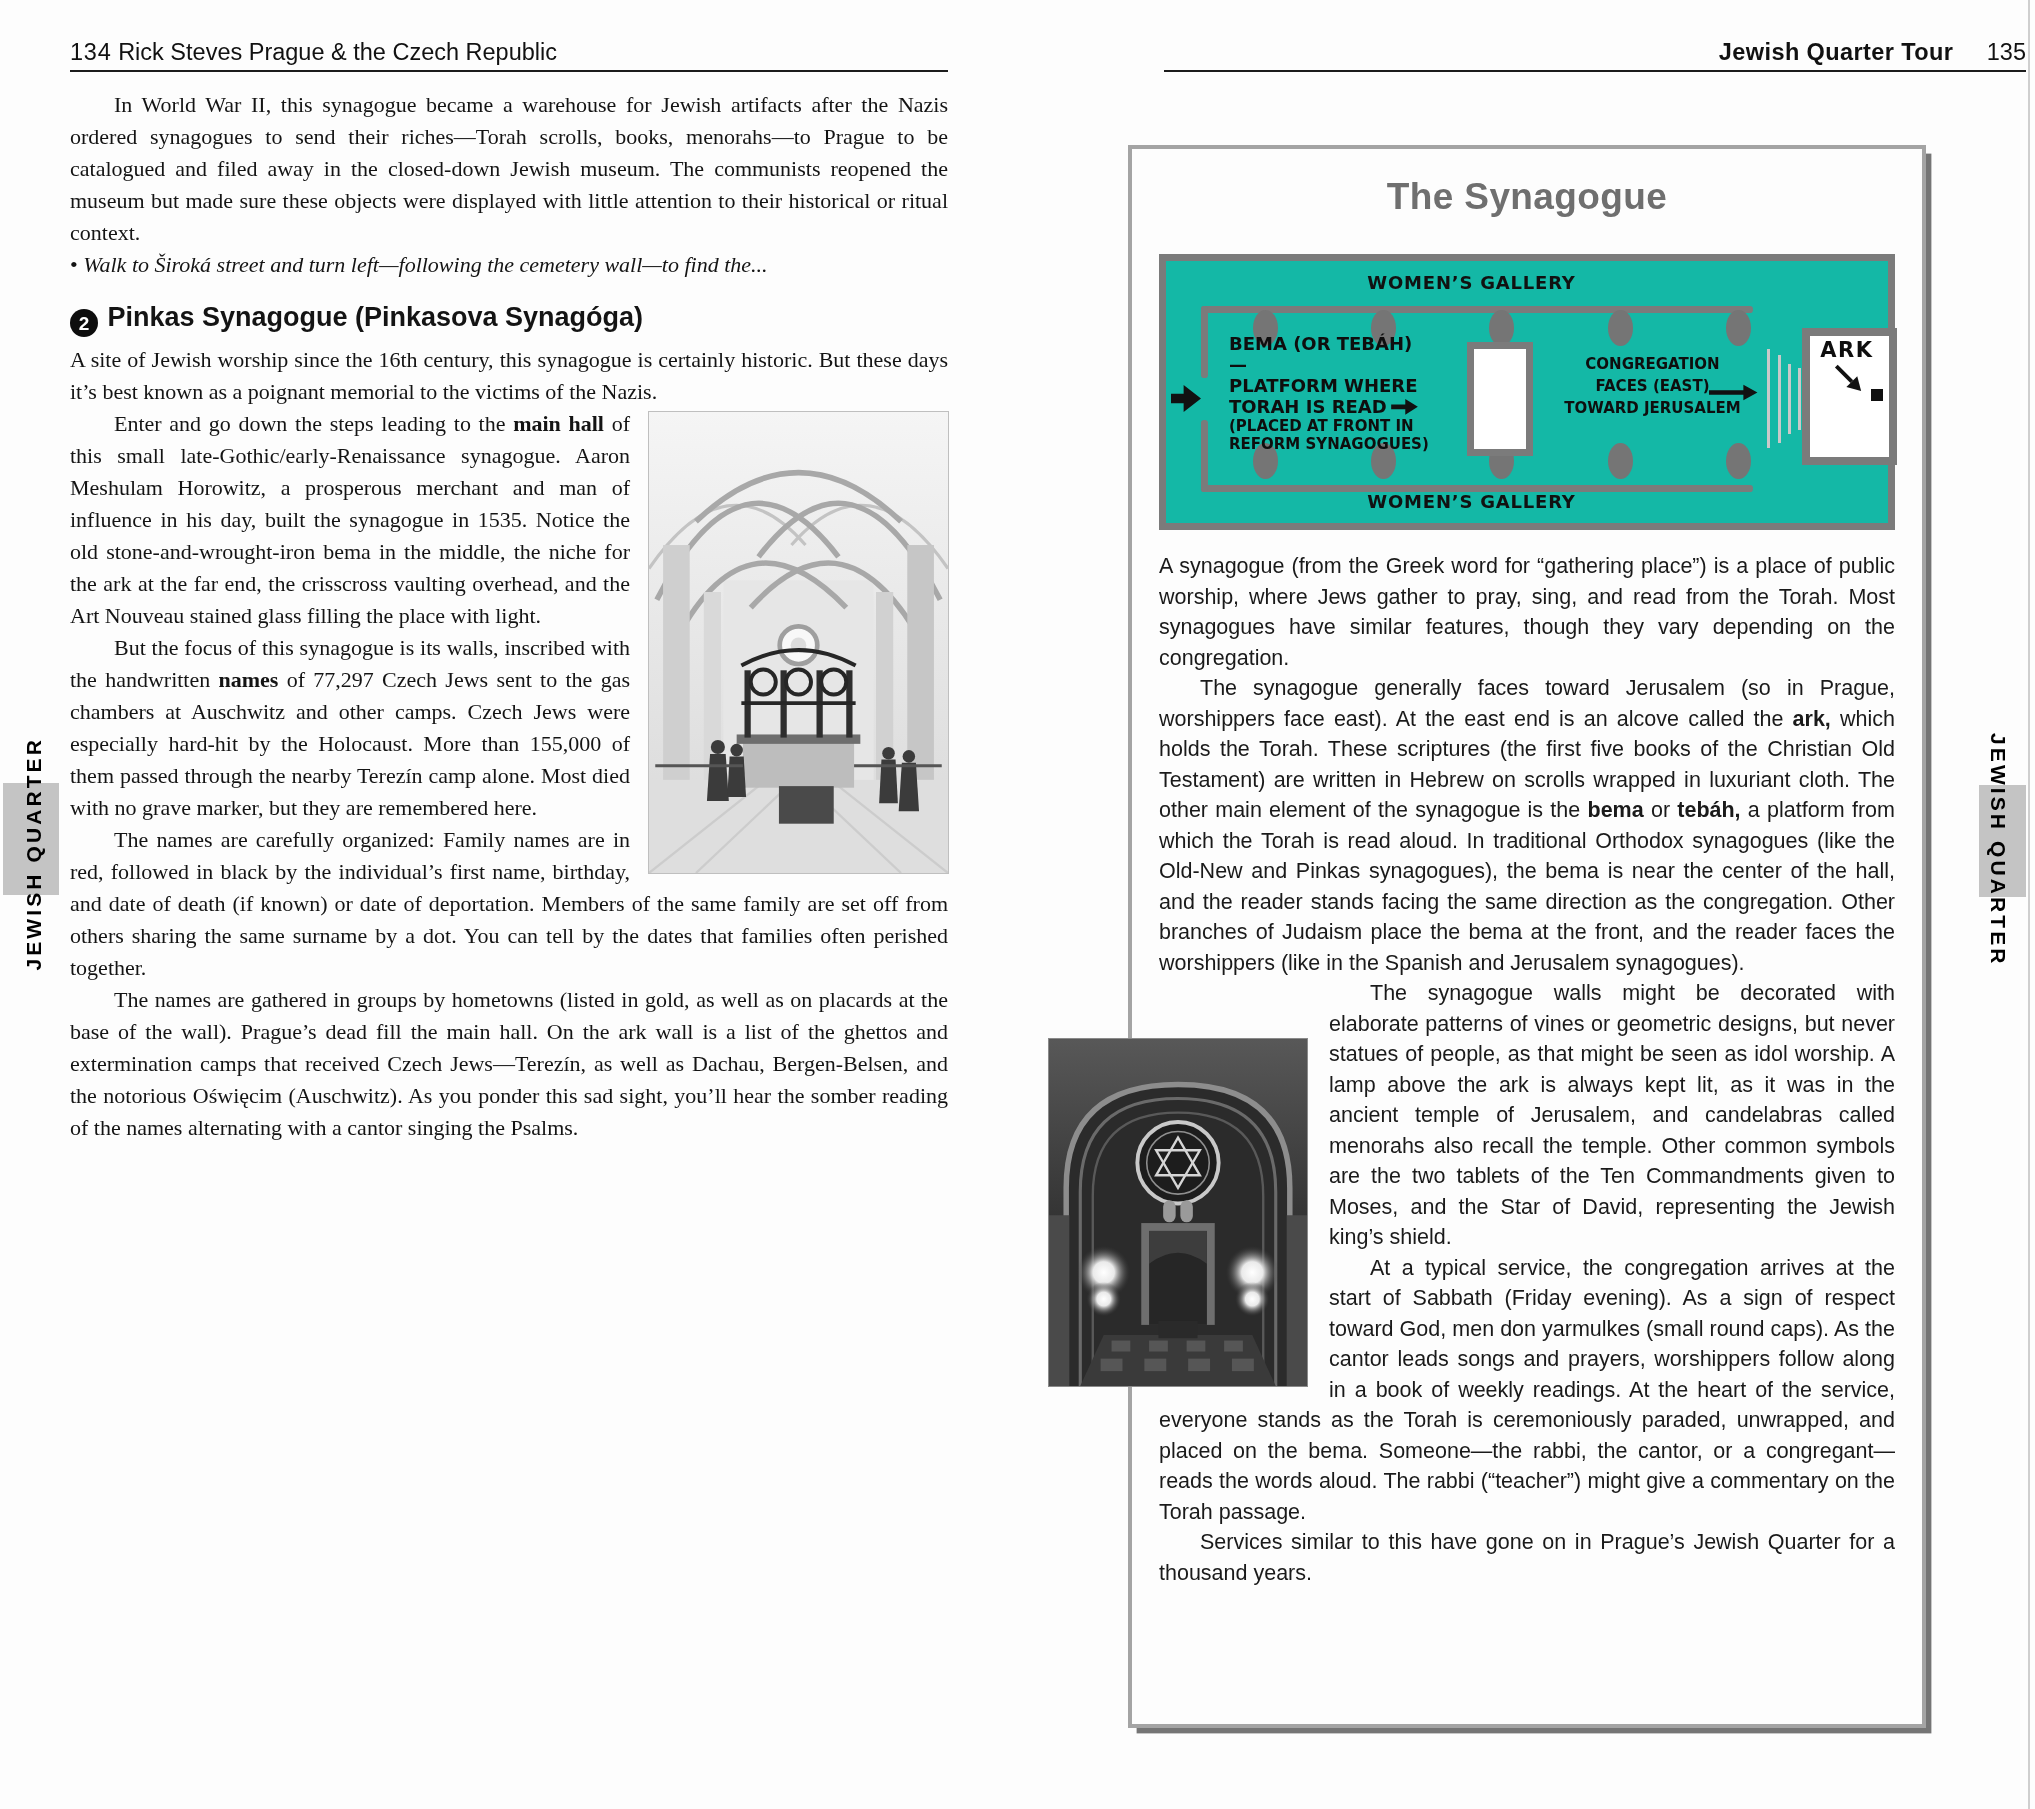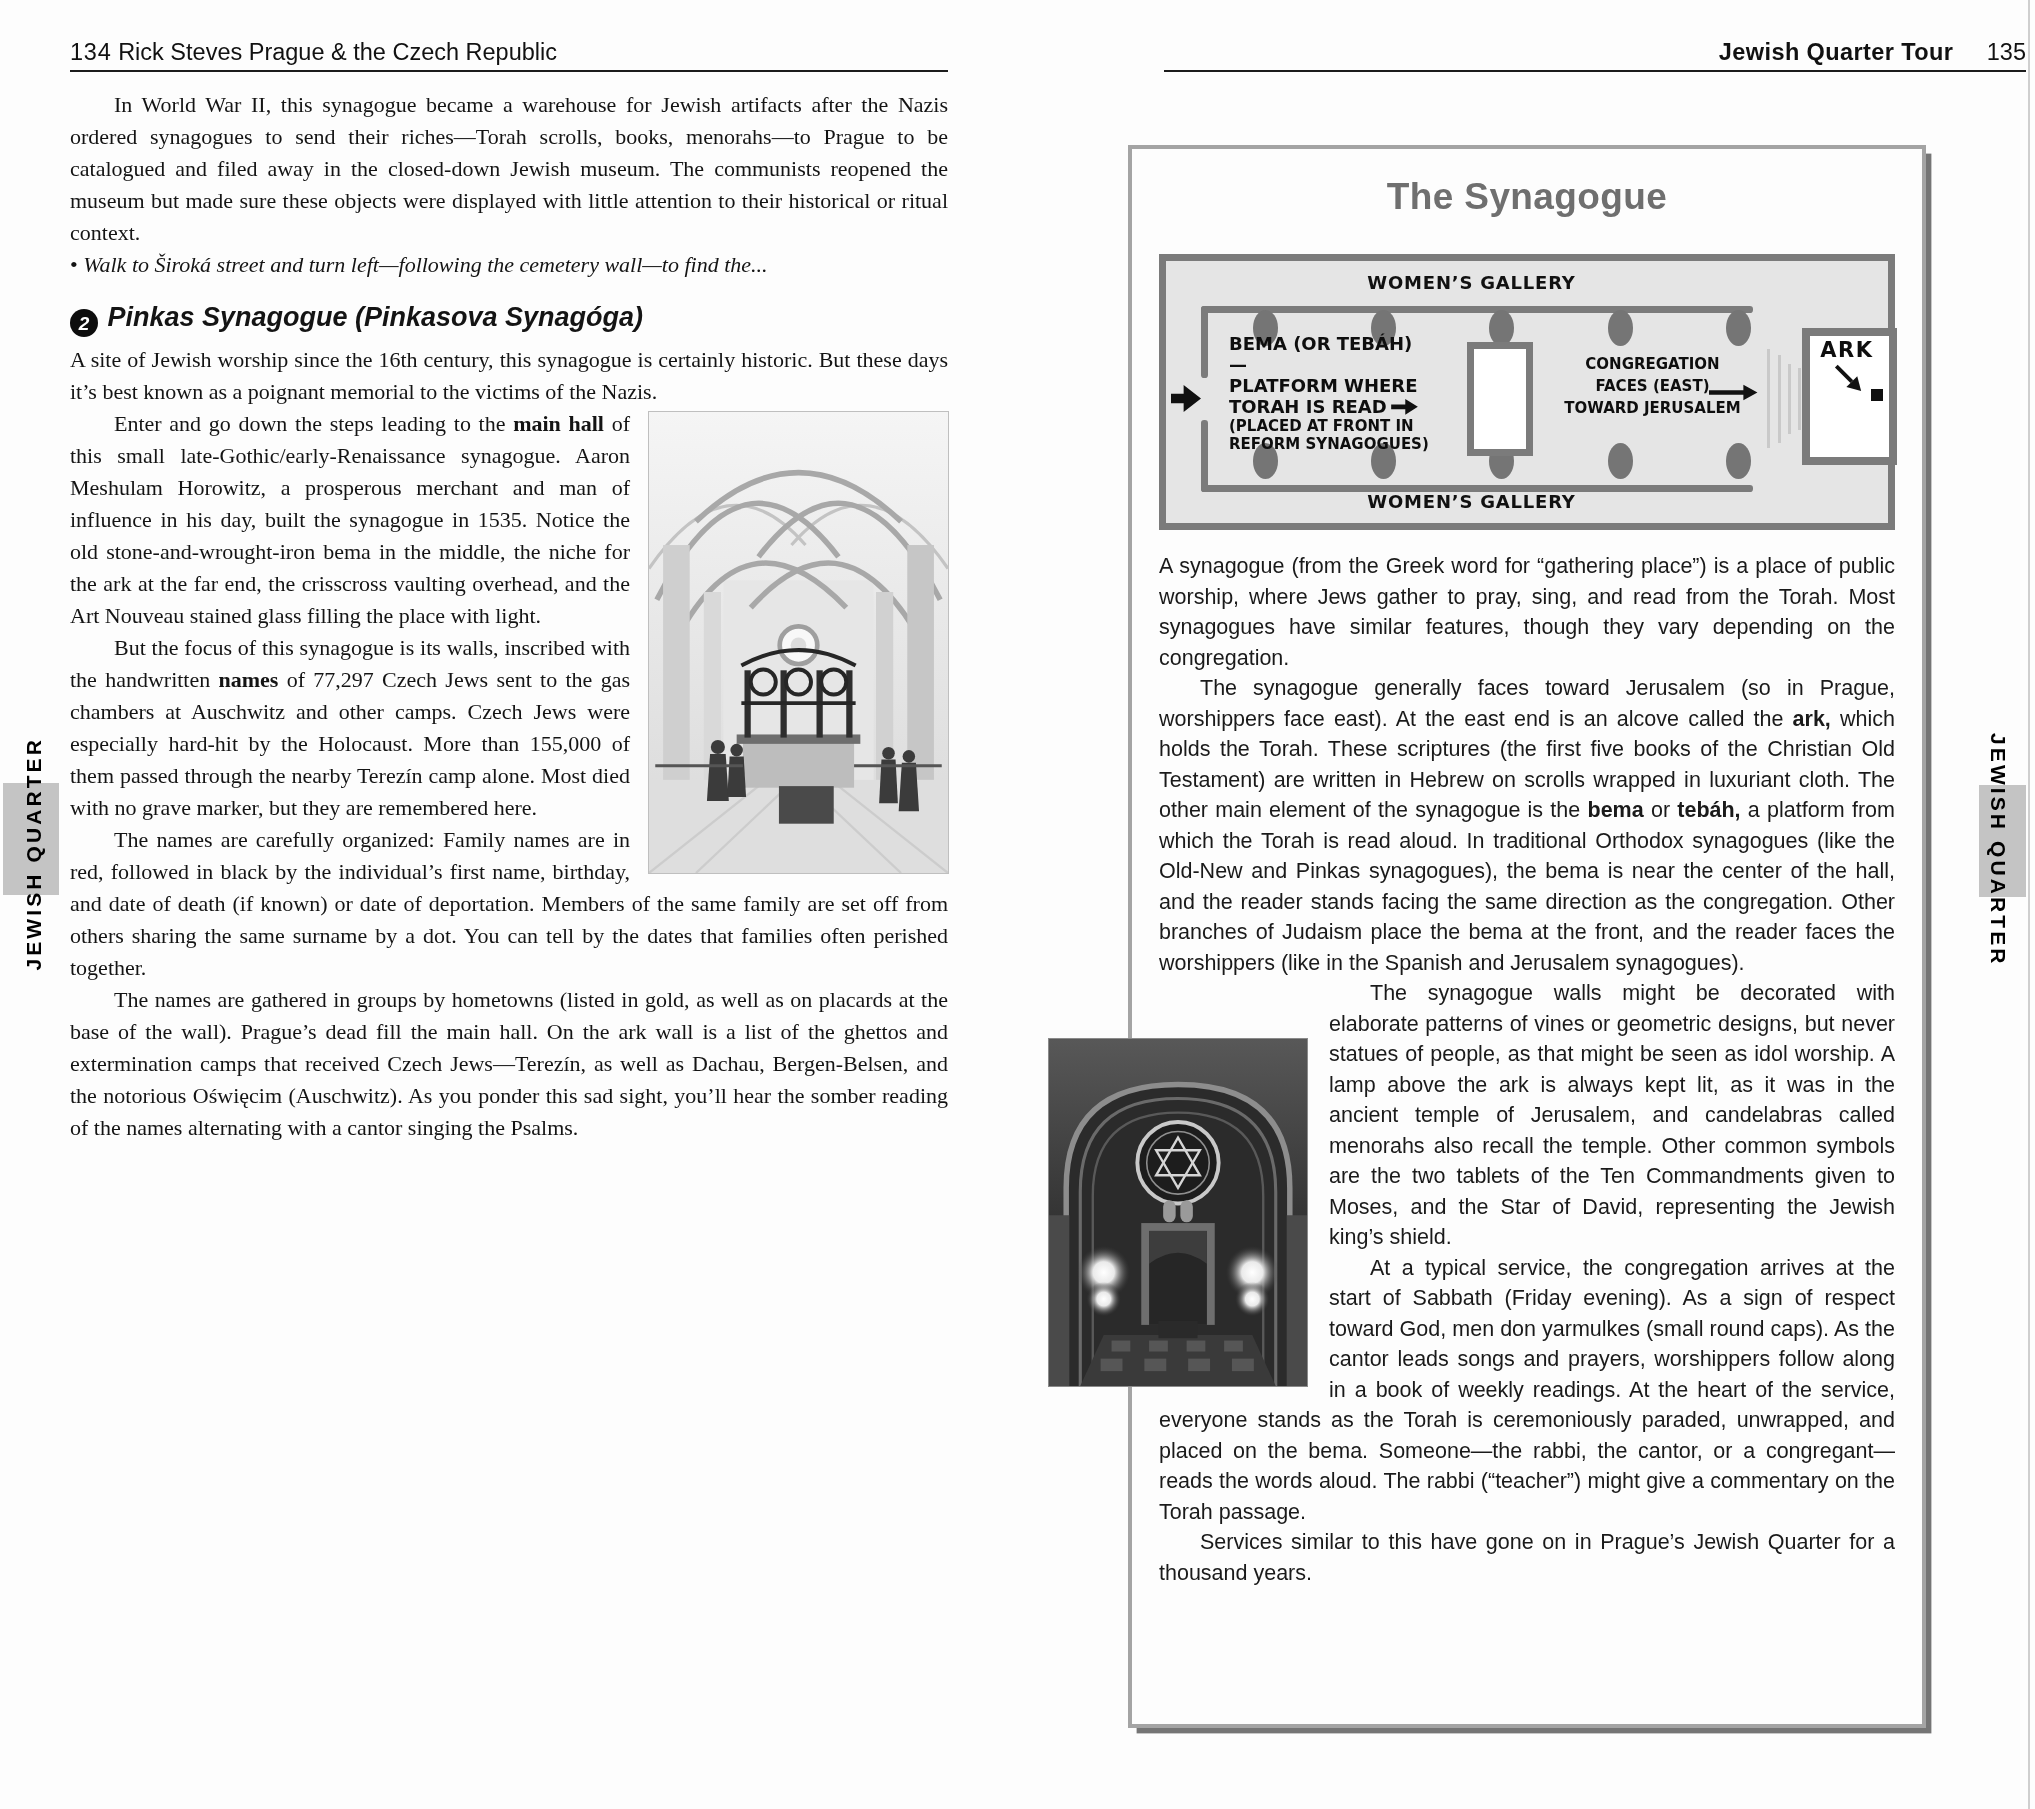--- a/index.html
+++ b/index.html
@@ -39,21 +39,21 @@
     font-size:22px;line-height:32px;text-align:justify;
   }
   .left-body p{margin:0;}
   .ind{text-indent:44px;}
   .b{font-weight:bold;}
   .i{font-style:italic;}
   .walk{margin:0;}
   h2.sec{
     font-family:"Liberation Sans", sans-serif;
     font-size:27px;line-height:31px;margin:21px 0 6.3px 0;letter-spacing:0;
-    font-weight:bold;text-align:left;text-indent:0;font-style:italic;
+    font-weight:bold;text-align:left;text-indent:0;
   }
   .numcircle{
     display:inline-flex;align-items:center;justify-content:center;
     width:28px;height:28px;border-radius:50%;background:#0d0d0d;color:#fff;
     font-size:19px;font-weight:bold;vertical-align:-3.9px;margin-right:9.4px;
   }
   .photo-r{
     float:right;width:299px;height:461px;margin:4.7px 0 9.4px 19px;
     outline:0.8px solid #bfbfbf;
   }
@@ -77,21 +77,21 @@
   .sb-text .ind{text-indent:41px;}
   .photo-l{
     float:left;width:258px;height:347px;margin:61px 22px 7.8px -110px;
     outline:0.8px solid #8a8a8a;
   }
   .photo-l svg{display:block;width:100%;height:100%;}
 
   
   .plan{
     position:relative;width:736px;height:276px;margin:36px auto 0 auto;
-    border:7.8px solid #7b7b7b;box-sizing:border-box;background:#e5e5e5;
+    border:7.8px solid #7b7b7b;box-sizing:border-box;background:#14b8a6;
     font-family:"DejaVu Sans", sans-serif;
   }
   .gal{
     position:absolute;left:23.5px;width:564px;text-align:center;
     font-size:18px;font-weight:bold;letter-spacing:0.8px;color:#111;
   }
   .gal.top{top:11px;}
   .gal.bottom{bottom:11px;}
   .wall{position:absolute;background:#7b7b7b;border-radius:3.1px;}
   .wall.h-top{left:35px;top:45px;width:552px;height:7px;}

